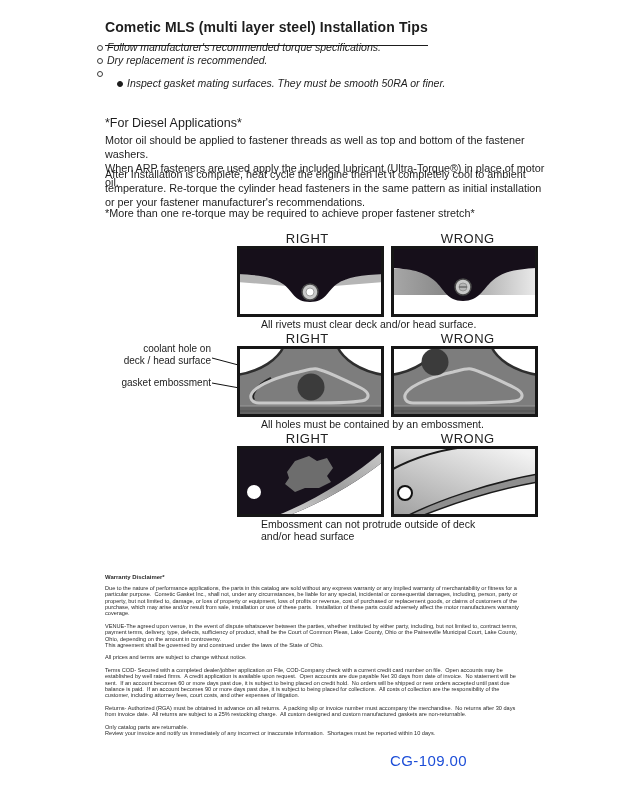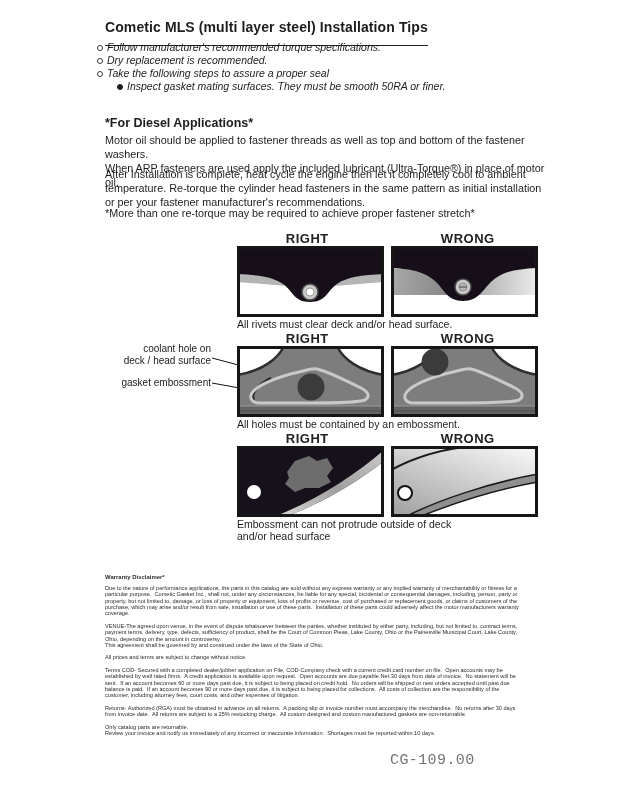--- a/index.html
+++ b/index.html
@@ -13,69 +13,68 @@
   #page-title{
     left:105px;top:19px;font-size:14px;font-weight:bold;
     border-bottom:1.5px solid #1d1d1d;padding-bottom:10px;letter-spacing:.1px;
   }
   .bullet-list{left:97px;top:41px;font-size:10.5px;line-height:13px;}
   .bullet-row{display:flex;align-items:flex-start;font-style:italic;}
   .dot{flex:0 0 auto;width:4px;height:4px;border-radius:50%;margin:4px 4px 0 0;}
   .dot.open{border:1px solid #3c3c3c;background:#fff;}
   .dot.solid{background:#1d1d1d;border:1px solid #1d1d1d;margin-left:20px;}
   
-  #diesel-heading{left:105px;top:116px;font-size:12.5px;font-weight:bold;}
+  #diesel-heading{left:105px;top:116px;font-size:12.5px;font-weight:normal;}
   .para{left:105px;width:450px;font-size:10.8px;line-height:14px;white-space:pre-line;}
   #diesel-p1{top:133px;}
   #diesel-p2{top:167px;}
   #diesel-p3{top:206px;}
   
   .diagram-row{left:237px;width:301px;}
   #dgrow-1{top:231px;}
   #dgrow-2{top:331px;}
   #dgrow-3{top:431px;}
-  .dg-headers{display:flex;gap:20px;font-size:13px;font-weight:bold;color:#222;height:15px;}
+  .dg-headers{display:flex;gap:20px;font-size:13px;font-weight:normal;color:#222;height:15px;}
   .dg-headers div{width:147px;text-align:center;letter-spacing:.5px;}
   .dg-panels{display:flex;gap:7px;}
   .dg-panels svg{display:block;width:147px;height:71px;}
-  .dg-caption{margin-top:2px;font-size:10.5px;line-height:11.5px;white-space:pre-line;}
+  .dg-caption{margin-top:2px;font-size:10.5px;line-height:11.5px;white-space:pre-line;margin-left:24px;}
   
   .callout{font-size:10px;line-height:12px;text-align:right;width:101px;left:110px;color:#222;}
   #callout-coolant{top:343px;}
   #callout-emboss{top:377px;}
   #leader-lines{left:210px;top:350px;width:100px;height:45px;pointer-events:none;}
   
   #legal{
     left:105px;top:574px;width:592px;
     font-size:8px;line-height:9px;color:#2a2a2a;
     transform:scale(0.7);transform-origin:0 0;
   }
   #legal h4{margin:0 0 7px 0;font-size:8.5px;}
   #legal p{margin:9px 0 0 0;white-space:pre-wrap;}
   #legal p:first-of-type{margin-top:0;}
   
-  #footer-code{left:390px;top:752px;font-size:15px;letter-spacing:.4px;color:#737373;font-family:Liberation Mono, monospace;}
+  #footer-code{left:390px;top:752px;font-size:15px;letter-spacing:.4px;color:#1d4ed8;}
 </style>
 </head>
 <body>
 
 <div class="abs" id="page-title">Cometic MLS (multi layer steel) Installation Tips</div>
 
 <div class="abs bullet-list">
   <div class="bullet-row">
     <span class="dot open"></span>
     <span>Follow manufacturer's recommended torque specifications.</span>
   </div>
   <div class="bullet-row">
     <span class="dot open"></span>
     <span>Dry replacement is recommended.</span>
   </div>
   <div class="bullet-row">
     <span class="dot open"></span>
-    <span>Take the following steps to assure a proper seal</span>
   </div>
   <div class="bullet-row">
     <span class="dot solid"></span>
     <span>Inspect gasket mating surfaces.  They must be smooth 50RA or finer.</span>
   </div>
 </div>
 
 <div class="abs" id="diesel-heading">*For Diesel Applications*</div>
 <div class="abs para" id="diesel-p1">Motor oil should be applied to fastener threads as well as top and bottom of the fastener washers.
 When ARP fasteners are used apply the included lubricant (Ultra-Torque®) in place of motor oil.</div>

